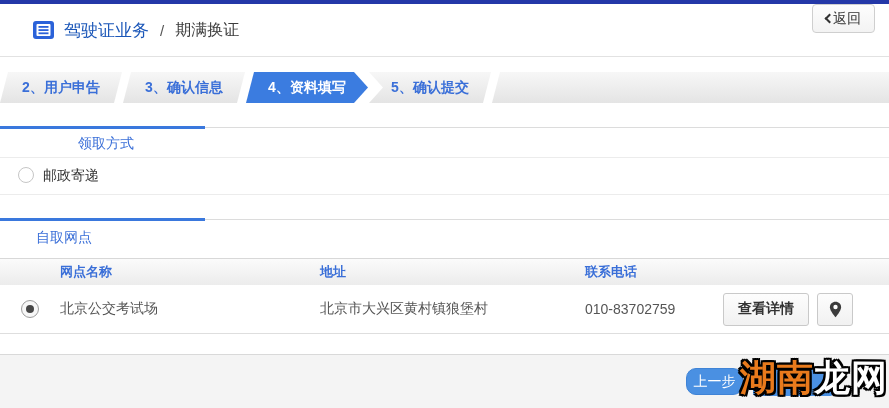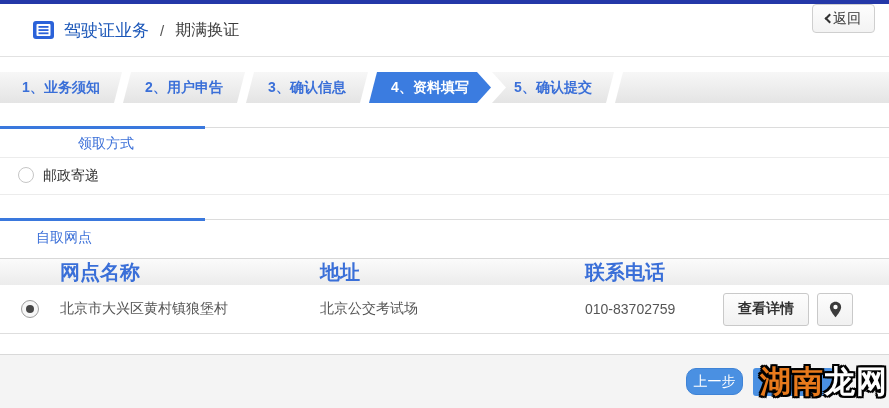--- a/index.html
+++ b/index.html
@@ -51,40 +51,40 @@
   .radio { width:16px; height:16px; border-radius:50%; border:1px solid #c6c6c6; background:#fff;
            position:relative; flex:none; }
   .radio.sel-blue { border-color:#3a78dd; }
   .radio.sel-blue::after { content:""; position:absolute; inset:3px; border-radius:50%; background:#3a78dd; }
   .radio-lg { width:18px; height:18px; border:1px solid #9d9d9d; background:#f7f7f7; border-radius:50%; position:relative; }
   .radio-lg::after { content:""; position:absolute; inset:4px; border-radius:50%; background:#474747; }
 
   
   .thead, .trow { display:grid; grid-template-columns:60px 260px 265px 130px 1fr; align-items:center; }
   .thead { height:27px; background:linear-gradient(#fbfbfb,#ececec); border-top:1px solid #d8d8d8;
-           font-size:20px; font-weight:bold; color:#3a6fd8; }
+           font-size:13px; font-weight:bold; color:#3a6fd8; }
   .trow { height:49px; border-bottom:1px solid #dedede; font-size:14px; color:#555; background:#fff; }
   .cell-radio { display:flex; justify-content:center; }
   .btn-cell { display:flex; align-items:center; gap:8px; padding-left:8px; }
   .detail-btn { height:33px; padding:0 14px; background:linear-gradient(#fdfdfd,#f1f1f1);
                 border:1px solid #c9c9c9; border-radius:3px; font-size:14px; font-weight:bold; color:#333;
                 cursor:pointer; font-family:inherit; }
   .pin-btn { width:36px; height:33px; background:linear-gradient(#fdfdfd,#f1f1f1); border:1px solid #c9c9c9;
              border-radius:3px; display:flex; align-items:center; justify-content:center; cursor:pointer; }
 
   
   .footer { position:absolute; left:0; right:0; bottom:0; height:54px; background:#f4f4f4;
             border-top:1px solid #d9d9d9; display:flex; align-items:center; justify-content:flex-end;
             gap:10px; padding-right:56px; }
   .prev-btn { width:57px; height:27px; background:#4a90e2; border:1px solid #3f83d6; border-radius:10px;
               color:#fff; font-size:14px; cursor:pointer; font-family:inherit; }
   .obscured-btn { width:80px; height:28px; background:#4a90e2; border-radius:3px; }
 
   
-  .watermark { position:absolute; right:1px; bottom:5px; font-size:31px; font-weight:bold;
+  .watermark { position:absolute; right:1px; bottom:5px; font-size:36px; font-weight:bold;
                letter-spacing:1px; pointer-events:none; white-space:nowrap;
                text-shadow:-2px -2px 0 #000,2px -2px 0 #000,-2px 2px 0 #000,2px 2px 0 #000,
                            -2px 0 0 #000,2px 0 0 #000,0 -2px 0 #000,0 2px 0 #000; }
   .wm-1 { color:#e87a1c; }
   .wm-2 { color:#ffffff; }
 </style>
 </head>
 <body>
 
 <div class="page">
@@ -106,23 +106,20 @@
       <span class="title-sep">/</span>
       <span class="title-secondary">期满换证</span>
     </div>
     <button class="back-btn">
       <span class="chev"></span>
       <span>返回</span>
     </button>
   </div>
 
   <div class="wizard">
-    <div class="step s1">
-      <span class="lbl">1、业务须知</span>
-    </div>
     <div class="step mid">
       <span class="lbl">2、用户申告</span>
     </div>
     <div class="step mid">
       <span class="lbl">3、确认信息</span>
     </div>
     <div class="step active">
       <span class="lbl">4、资料填写</span>
     </div>
     <div class="step notch">
@@ -155,22 +152,22 @@
       <div>网点名称</div>
       <div>地址</div>
       <div>联系电话</div>
       <div></div>
     </div>
 
     <div class="trow">
       <div class="cell-radio">
         <span class="radio-lg"></span>
       </div>
+      <div>北京公交考试场</div>
       <div>北京市大兴区黄村镇狼堡村</div>
-      <div>北京公交考试场</div>
       <div>010-83702759</div>
       <div class="btn-cell">
         <button class="detail-btn">查看详情</button>
         <button class="pin-btn">
           <svg width="13" height="17" viewBox="0 0 13 17">
             <path d="M6.5 0.8 C3.3 0.8 0.9 3.2 0.9 6.2 C0.9 10 6.5 16.2 6.5 16.2 C6.5 16.2 12.1 10 12.1 6.2 C12.1 3.2 9.7 0.8 6.5 0.8 Z" fill="#3c3c3c"></path>
             <circle cx="6.5" cy="6" r="2.2" fill="#ffffff"></circle>
           </svg>
         </button>
       </div>

